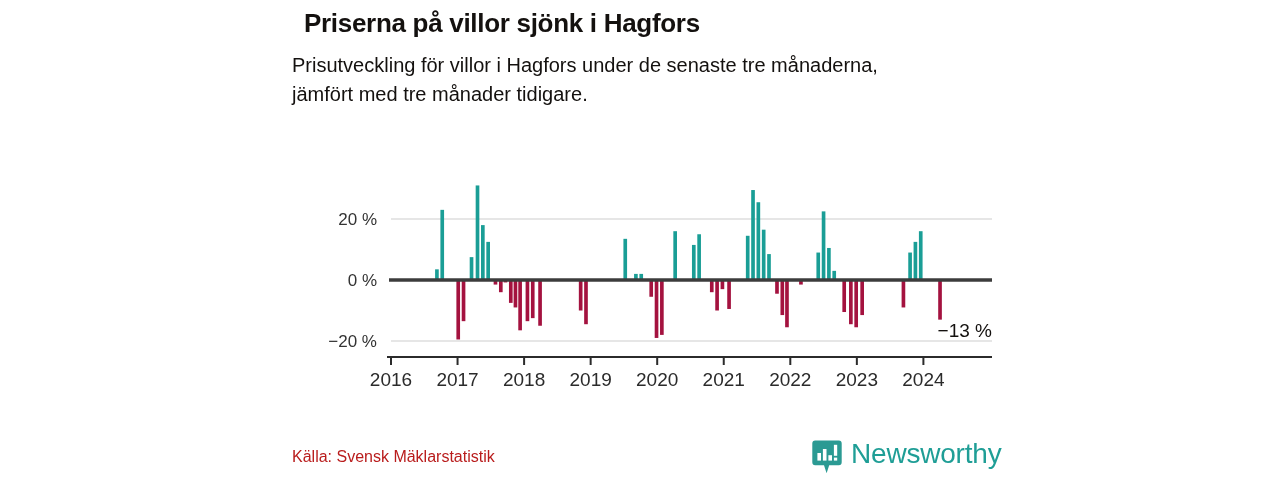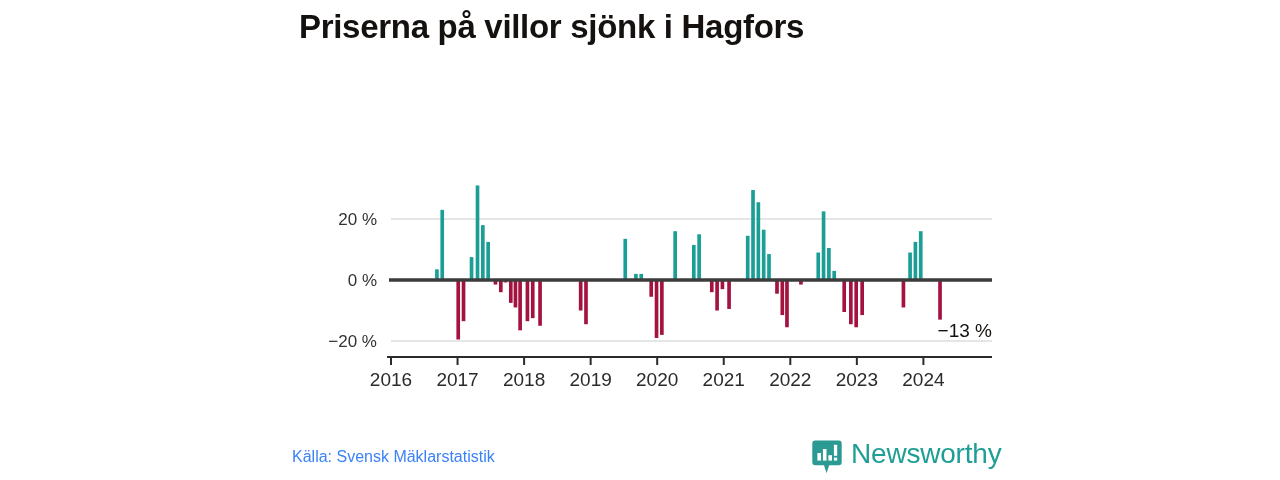--- a/index.html
+++ b/index.html
@@ -14,26 +14,26 @@
   #page {
     position: relative;
     width: 1280px;
     height: 480px;
     background: #ffffff;
   }
 
   
   #header { position: absolute; left: 292px; top: 0px; width: 700px; }
   #chart-title {
-    font-size: 33px;
+    font-size: 26px;
     font-weight: 700;
     color: #14110f;
     letter-spacing: -0.3px;
     line-height: 1.18;
-    margin: 8px 0 0 7px;
+    margin: 8px 0 0 12px;
     white-space: nowrap;
   }
   #chart-subtitle {
     font-size: 20px;
     font-weight: 400;
     color: #14110f;
     line-height: 1.45;
     margin: 12px 0 0 0;
     max-width: 645px;
   }
@@ -68,21 +68,21 @@
   
   #footer {
     position: absolute;
     left: 0; top: 440px;
     width: 1280px; height: 40px;
   }
   #source-note {
     position: absolute;
     left: 292px; top: 8px;
     font-size: 16px;
-    color: #3b82f6;
+    color: #b91c1c;
     white-space: nowrap;
   }
   #brand {
     position: absolute;
     left: 812px; top: 0px;
     display: flex;
     align-items: flex-start;
     gap: 9px;
     height: 40px;
   }
@@ -94,20 +94,21 @@
     line-height: 1;
   }
 </style>
 </head>
 <body>
 
 <div id="page">
 
   <div id="header">
     <h1 id="chart-title">Priserna på villor sjönk i Hagfors</h1>
+    <p id="chart-subtitle">Prisutveckling för villor i Hagfors under de senaste tre månaderna, jämfört med tre månader tidigare.</p>
   </div>
 
   <div id="chart-wrap">
     <svg id="plot-svg" width="700" height="225" viewBox="0 0 700 225">
       <g id="gridlines">
           <line x1="99" y1="54" x2="700" y2="54" stroke="#e6e6e6" stroke-width="2.2"></line>
           <line x1="99" y1="176" x2="700" y2="176" stroke="#e6e6e6" stroke-width="2.2"></line>
         </g>
       <g id="bars-group">
           <rect x="143.09" y="104.33" width="3.66" height="10.67" fill="#1a9e96"></rect>

